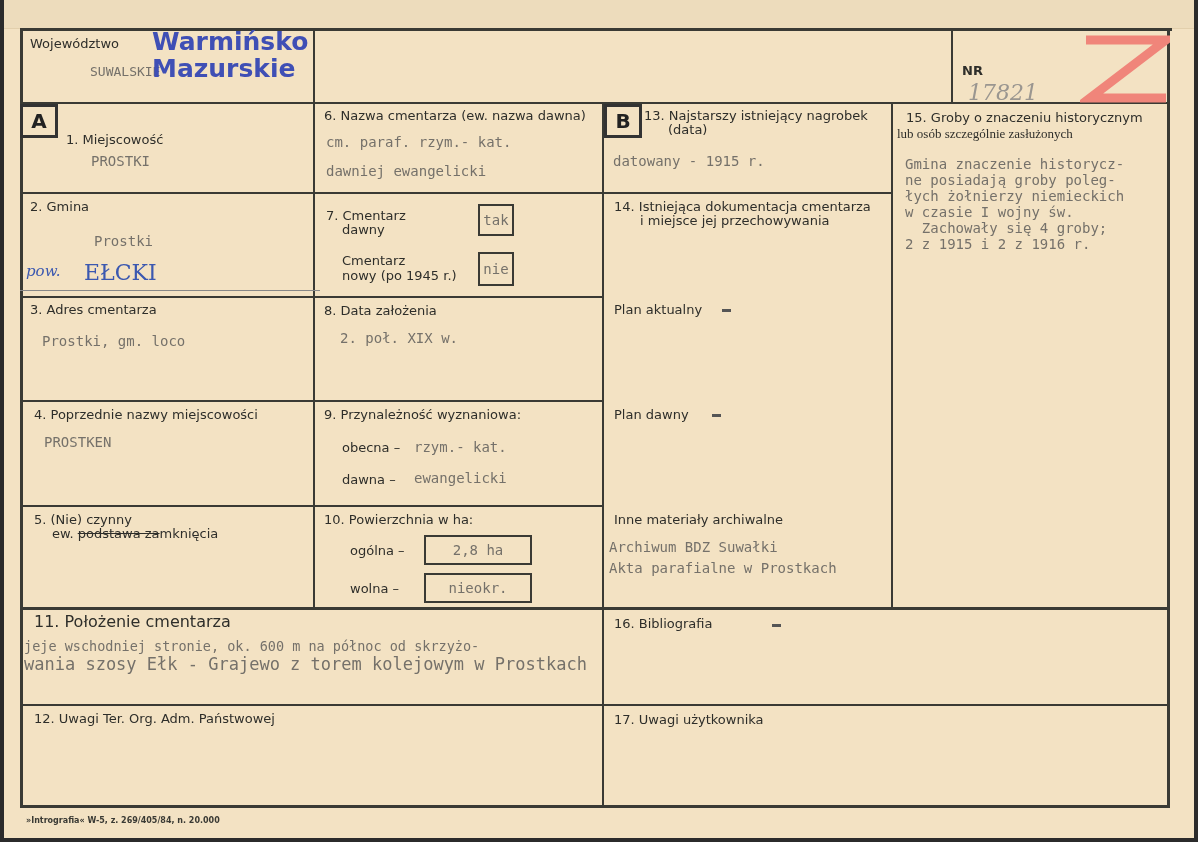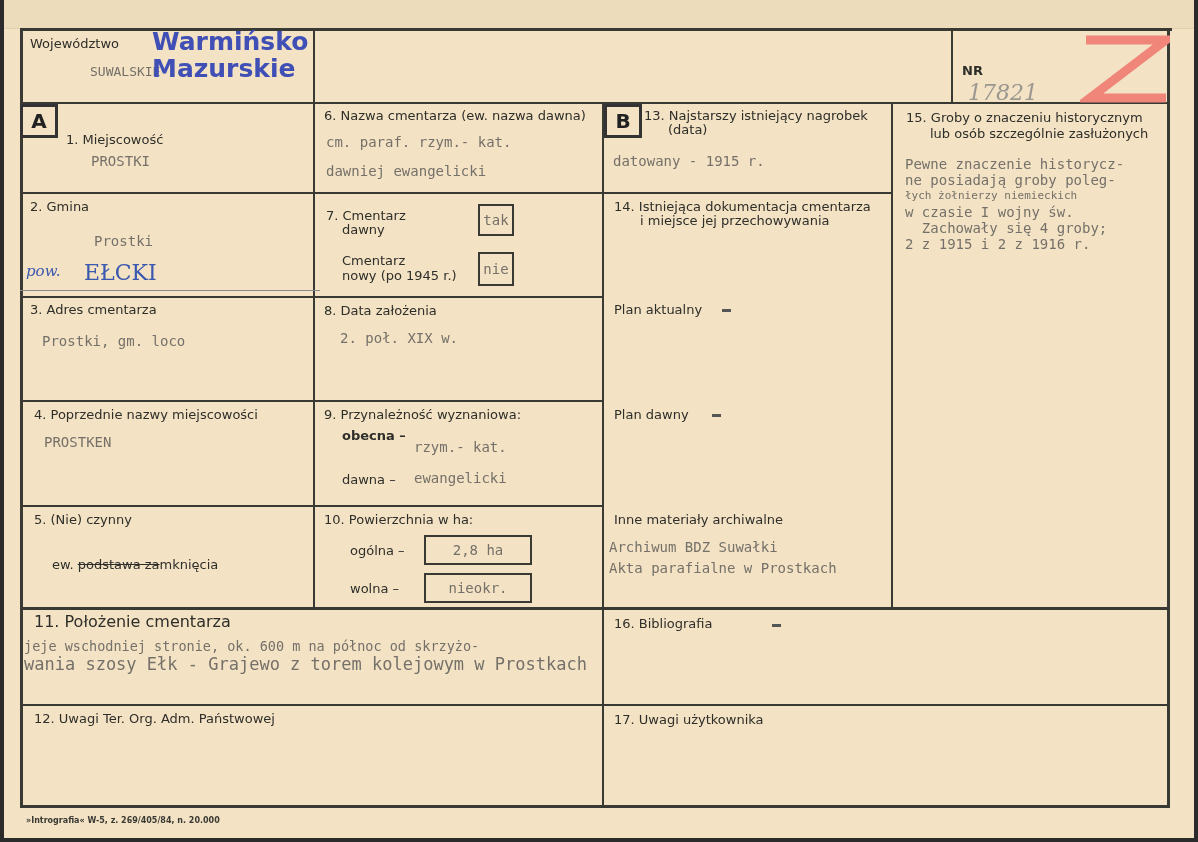--- a/index.html
+++ b/index.html
@@ -74,41 +74,41 @@
   <div class="hand" style="left:22px;top:262px;font-size:15px;">pow.</div>
   <div class="hand" style="left:80px;top:260px;font-size:22px;font-style:normal;">EŁCKI</div>
 
   <div class="lbl" style="left:26px;top:302px;">3. Adres cmentarza</div>
   <div class="tw" style="left:38px;top:332px;">Prostki, gm. loco</div>
 
   <div class="lbl" style="left:30px;top:407px;">4. Poprzednie nazwy miejscowości</div>
   <div class="tw" style="left:40px;top:433px;">PROSTKEN</div>
 
   <div class="lbl" style="left:30px;top:512px;">5. (Nie) czynny</div>
-  <div class="lbl" style="left:48px;top:526px;margin-top:31px;">
+  <div class="lbl" style="left:48px;top:526px;">
     <span>ew.</span>
     <span style="text-decoration:line-through;">podstawa za</span><span>mknięcia</span>
   </div>
 
   <div class="lbl" style="left:320px;top:108px;">6. Nazwa cmentarza (ew. nazwa dawna)</div>
   <div class="tw" style="left:322px;top:133px;">cm. paraf. rzym.- kat.</div>
   <div class="tw" style="left:322px;top:162px;">dawniej ewangelicki</div>
 
   <div class="lbl" style="left:322px;top:208px;">7. Cmentarz</div>
   <div class="lbl" style="left:338px;top:222px;">dawny</div>
   <div class="box" style="left:474px;top:204px;width:32px;height:28px;line-height:28px;">tak</div>
   <div class="lbl" style="left:338px;top:253px;">Cmentarz</div>
   <div class="lbl" style="left:338px;top:268px;">nowy (po 1945 r.)</div>
   <div class="box" style="left:474px;top:252px;width:32px;height:30px;line-height:30px;">nie</div>
 
   <div class="lbl" style="left:320px;top:303px;">8. Data założenia</div>
   <div class="tw" style="left:336px;top:329px;">2. poł. XIX w.</div>
 
   <div class="lbl" style="left:320px;top:407px;">9. Przynależność wyznaniowa:</div>
-  <div class="lbl" style="left:338px;top:428px;font-weight:bold;">obecna –</div>
+  <div class="lbl" style="left:338px;top:440px;">obecna –</div>
   <div class="tw" style="left:410px;top:438px;">rzym.- kat.</div>
   <div class="lbl" style="left:338px;top:472px;">dawna –</div>
   <div class="tw" style="left:410px;top:469px;text-align:center;">ewangelicki</div>
 
   <div class="lbl" style="left:320px;top:512px;">10. Powierzchnia w ha:</div>
   <div class="lbl" style="left:346px;top:543px;">ogólna –</div>
   <div class="box" style="left:420px;top:535px;width:104px;height:26px;line-height:26px;">2,8 ha</div>
   <div class="lbl" style="left:346px;top:581px;">wolna –</div>
   <div class="box" style="left:420px;top:573px;width:104px;height:26px;line-height:26px;">nieokr.</div>
 
@@ -126,24 +126,24 @@
   <div class="lbl" style="left:636px;top:213px;">i miejsce jej przechowywania</div>
   <div class="lbl" style="left:610px;top:302px;">Plan aktualny</div>
   <div class="dash" style="left:718px;top:309px;"></div>
   <div class="lbl" style="left:610px;top:407px;">Plan dawny</div>
   <div class="dash" style="left:708px;top:414px;"></div>
   <div class="lbl" style="left:610px;top:512px;">Inne materiały archiwalne</div>
   <div class="tw" style="left:605px;top:538px;">Archiwum BDZ Suwałki</div>
   <div class="tw" style="left:605px;top:559px;">Akta parafialne w Prostkach</div>
 
   <div class="lbl" style="left:902px;top:110px;">15. Groby o znaczeniu historycznym</div>
-  <div class="lbl" style="left:926px;top:126px;">lub osób szczególnie zasłużonych</div>
-  <div class="tw" style="left:901px;top:156px;line-height:16px;font-size:14px;">Pewne znaczenie historycz-</div>
+  <div class="lbl" style="left:893px;top:126px;font-family:Liberation Serif, serif;">lub osób szczególnie zasłużonych</div>
+  <div class="tw" style="left:901px;top:156px;line-height:16px;font-size:14px;">Gmina znaczenie historycz-</div>
   <div class="tw" style="left:901px;top:172px;line-height:16px;font-size:14px;">ne posiadają groby poleg-</div>
-  <div class="tw" style="left:901px;top:188px;line-height:16px;font-size:11px;">łych żołnierzy niemieckich</div>
+  <div class="tw" style="left:901px;top:188px;line-height:16px;font-size:14px;">łych żołnierzy niemieckich</div>
   <div class="tw" style="left:901px;top:204px;line-height:16px;font-size:14px;">w czasie I wojny św.</div>
   <div class="tw" style="left:901px;top:220px;line-height:16px;font-size:14px;white-space:pre;">  Zachowały się 4 groby;</div>
   <div class="tw" style="left:901px;top:236px;line-height:16px;font-size:14px;">2 z 1915 i 2 z 1916 r.</div>
 
   <div class="lbl" style="left:610px;top:616px;">16. Bibliografia</div>
   <div class="dash" style="left:768px;top:624px;"></div>
 
   <div class="lbl" style="left:610px;top:712px;">17. Uwagi użytkownika</div>
 
   <div class="lbl" style="left:22px;top:813px;font-size:8px;font-weight:bold;color:#3a3a34;">»Intrografia« W-5, z. 269/405/84, n. 20.000</div>

